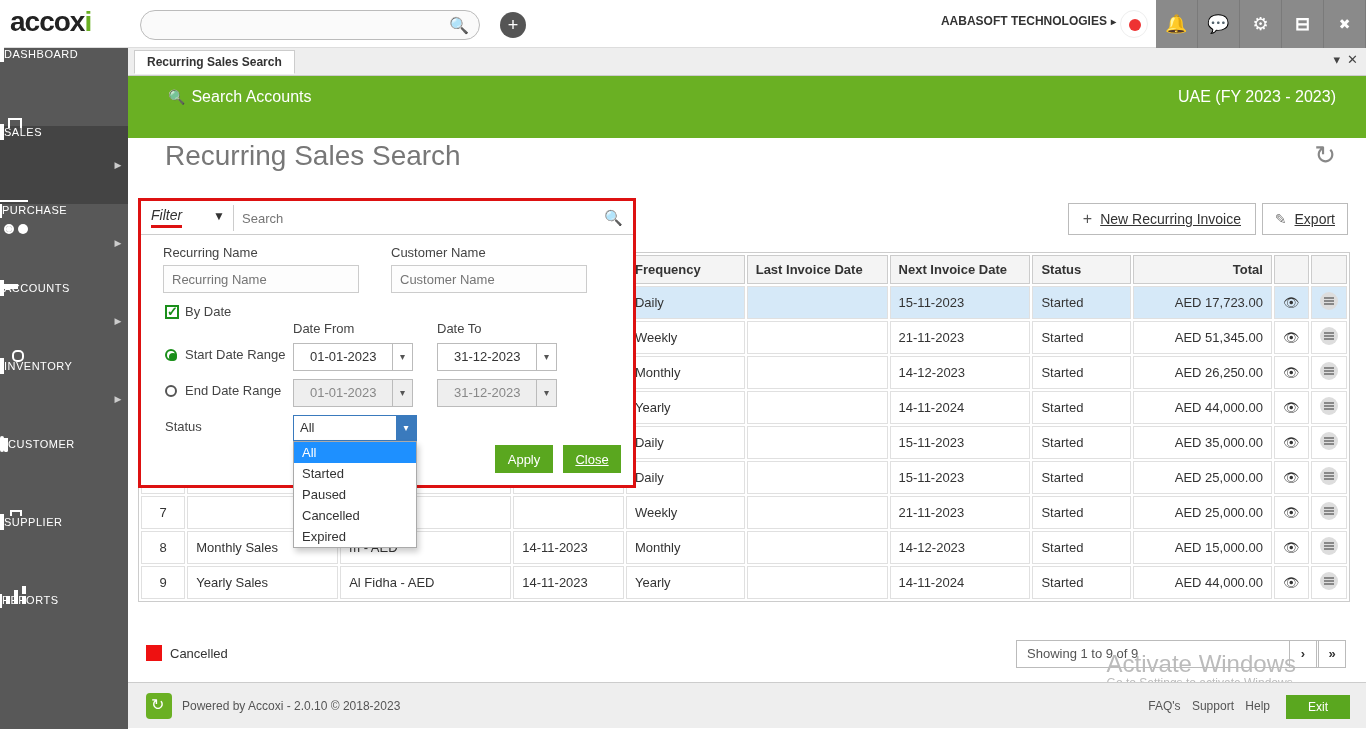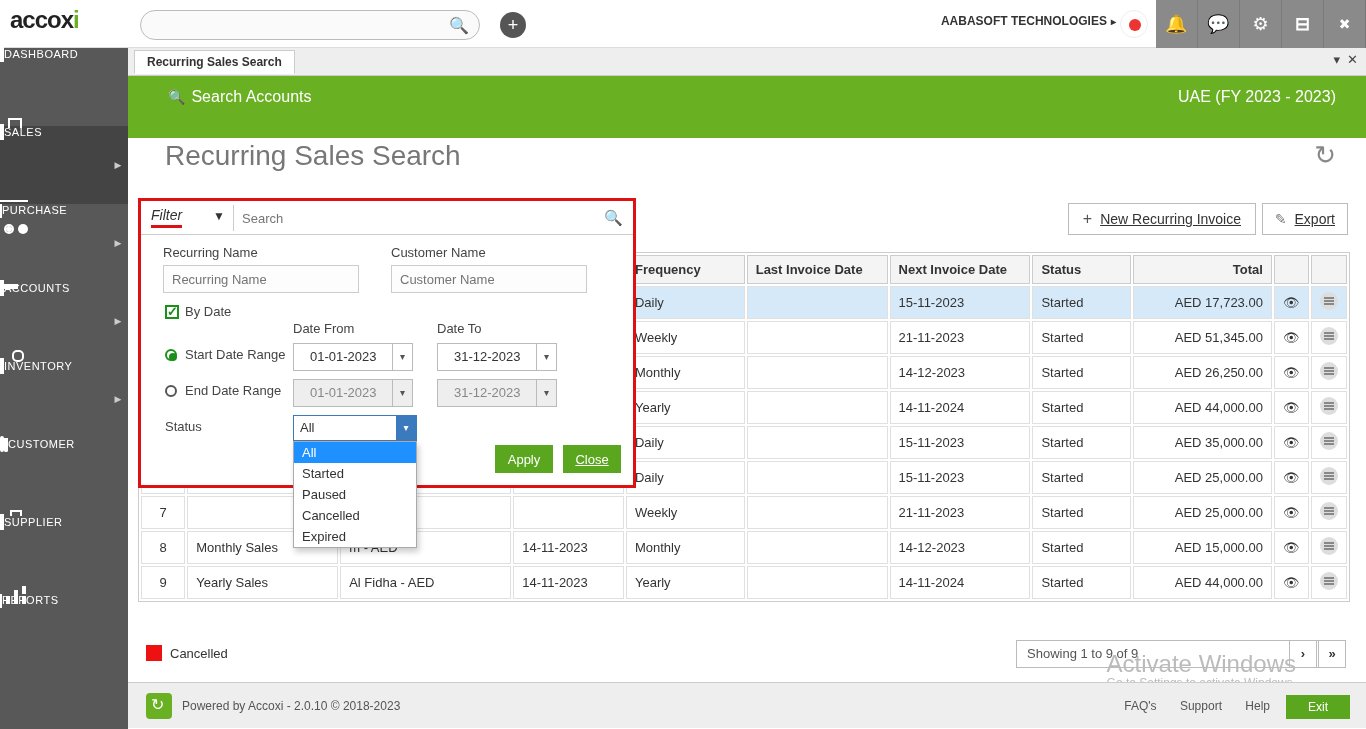--- a/index.html
+++ b/index.html
@@ -1,19 +1,19 @@
 <!DOCTYPE html>
 <html><head>
 <meta charset="utf-8">
 <style>
   * { margin: 0; padding: 0; box-sizing: border-box; font-family: "Segoe UI", Arial, sans-serif; }
   html, body { width: 1366px; height: 729px; overflow: hidden; background:#fff; }
   
   #topbar { position:absolute; left:0; top:0; width:1366px; height:48px; background:#fff; border-bottom:1px solid #ddd; }
-  #logo { position:absolute; left:10px; top:6px; font-size:24px; font-weight:900; letter-spacing:-1px; color:#222; }
+  #logo { position:absolute; left:10px; top:6px; font-size:28px; font-weight:900; letter-spacing:-1px; color:#222; }
   #logo .dot { color:#6ab023; }
   #searchWrap { position:absolute; left:140px; top:10px; width:340px; height:30px; border:1px solid #bbb; border-radius:15px; background:#fafafa; }
   #searchWrap input { position:absolute; left:12px; top:0; width:290px; height:28px; border:none; outline:none; background:transparent; font-size:13px; color:#666; }
   #searchWrap .mag { position:absolute; right:10px; top:5px; font-size:16px; color:#555; }
   #addBtn { position:absolute; left:500px; top:12px; width:26px; height:26px; border-radius:13px; background:#555; color:#fff; text-align:center; line-height:26px; font-size:18px; }
   #company { position:absolute; right:250px; top:14px; font-size:12px; font-weight:700; color:#333; }
   #company .ar { font-size:10px; margin-left:4px; }
   #logoCirc { position:absolute; right:218px; top:10px; width:28px; height:28px; border-radius:14px; background:#fff; border:1px solid #eee; }
   #logoCirc::after{content:"";position:absolute;left:8px;top:8px;width:12px;height:12px;border-radius:6px;background:#e33;}
   #iconCluster { position:absolute; right:0; top:0; height:48px; width:210px; background:#8a8a8a; display:flex; }
@@ -122,21 +122,21 @@
   #pager .pg1{right:28px}
   #pager .pg2{right:-1px}
   #watermark{position:absolute;right:70px;top:650px;font-size:24px;color:#bbb}
   #watermark2{position:absolute;right:70px;top:676px;font-size:12px;color:#bbb}
   
   #footer{position:absolute;left:128px;top:682px;width:1238px;height:46px;background:#eee;border-top:1px solid #ccc}
   #footLogo{position:absolute;left:18px;top:10px;width:26px;height:26px;background:#6ab023;border-radius:4px}
   #footLogo::after{content:"\21BB";color:#fff;position:absolute;left:5px;top:2px;font-size:16px}
   #footText{position:absolute;left:54px;top:16px;font-size:12px;color:#555}
   #footLinks{position:absolute;right:96px;top:16px;font-size:12px;color:#555}
-  #footLinks span{margin-left:20px}
+  #footLinks span{margin-left:8px}
   #exit{position:absolute;right:16px;top:12px;width:64px;height:24px;background:#5aa71f;color:#fff;text-align:center;line-height:24px;font-size:12px}
   
 </style>
 </head>
 <body>
 
 <div id="topbar">
   <div id="logo"><span>accox</span><span class="dot">i</span></div>
   <div id="searchWrap">
     <span class="mag">🔍</span>

